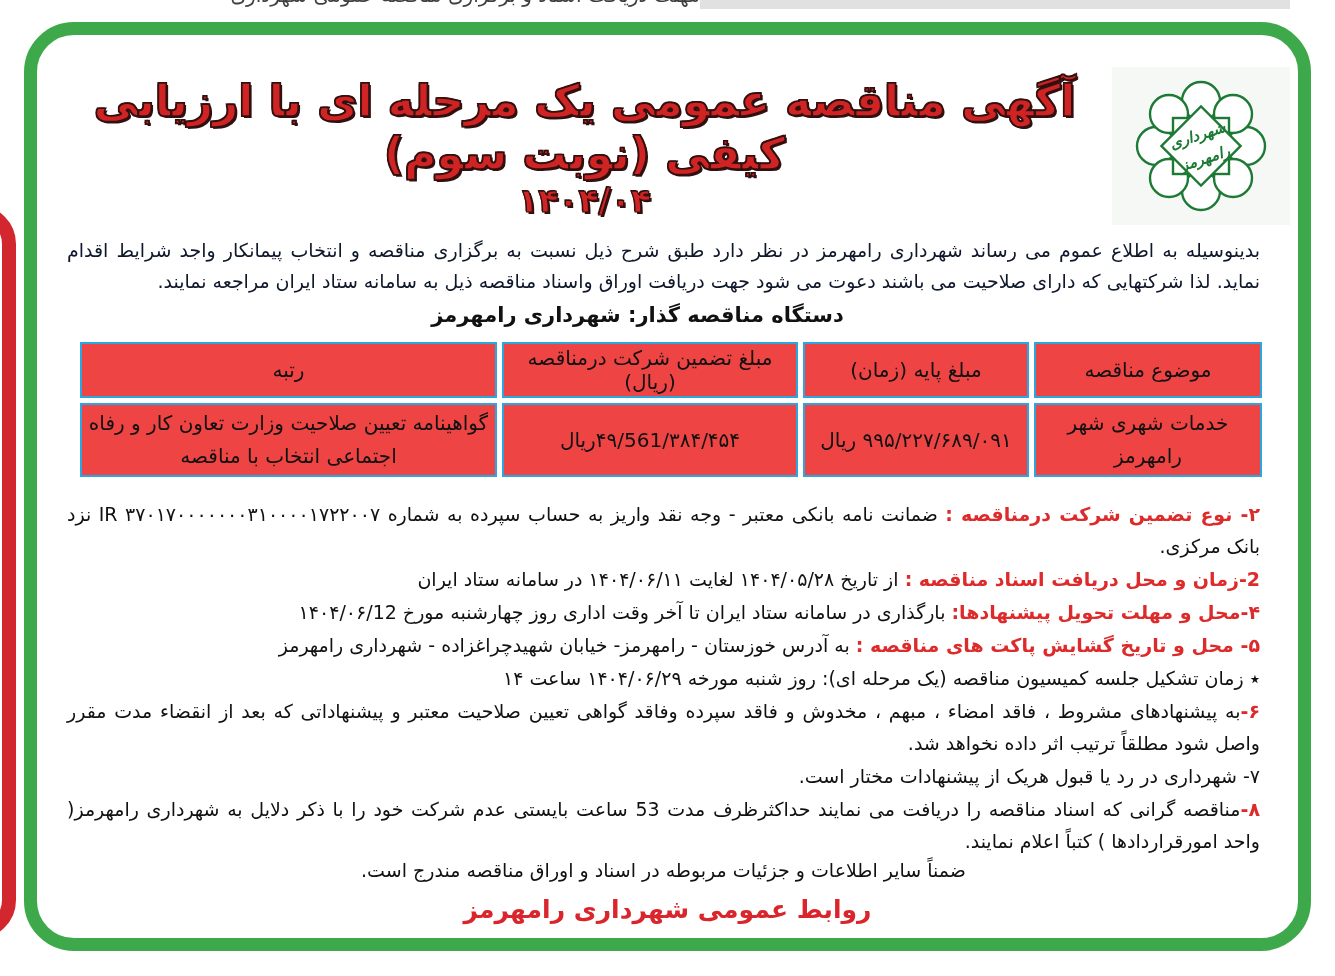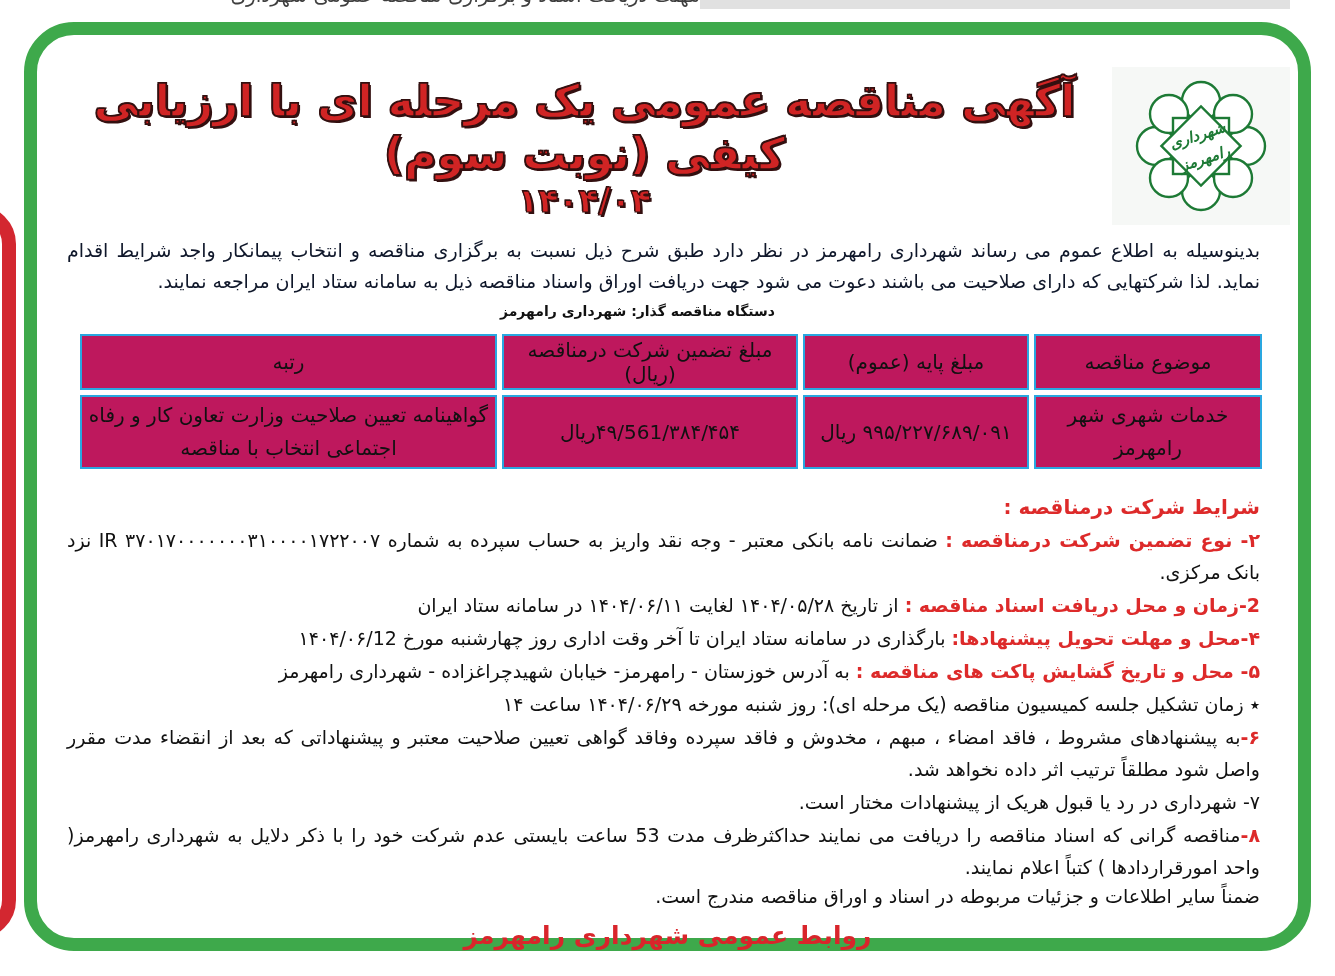--- a/index.html
+++ b/index.html
@@ -36,36 +36,36 @@
     text-align:center;
   }
   .title-date{
     margin-top:0;font-size:33px;font-weight:900;color:#d02424;
     -webkit-text-stroke:1.2px #331010;
     text-shadow:2px 2px 0 #331010,-1px -1px 0 #331010;
   }
   
   .intro{direction:rtl;text-align:justify;font-size:19px;line-height:31px;color:#0f172a;
     margin:10px 38px 0 30px;}
-  .agency-line{direction:rtl;text-align:center;font-size:14px;font-weight:bold;color:#111;
+  .agency-line{direction:rtl;text-align:center;font-size:21px;font-weight:bold;color:#111;
     margin-top:6px;padding-right:60px;}
   
   table.tender{direction:rtl;border-collapse:separate;border-spacing:5px;table-layout:fixed;
     margin:10px 30px 0 38px;width:1192px;}
-  table.tender td,table.tender th{border:2px solid #2aa7e0;background:#be185d;color:#111;
+  table.tender td,table.tender th{border:2px solid #2aa7e0;background:#ef4444;color:#111;
     font-size:20px;font-weight:normal;text-align:center;vertical-align:middle;padding:2px 6px;}
   table.tender th{height:42px;}
   table.tender td{height:64px;line-height:1.65;}
   
   .conds{direction:rtl;margin:16px 38px 0 30px;color:#111;}
   .cond{font-size:19px;line-height:32px;text-align:justify;margin-bottom:1px;}
   .cond .red{color:#dd2a2a;font-weight:bold;}
   .cond .bold{font-weight:bold;}
   .cond-heading{font-size:20px;font-weight:bold;color:#dd2a2a;line-height:34px;}
-  .closing-line{direction:rtl;font-size:19px;color:#111;margin-top:2px;}
+  .closing-line{direction:rtl;text-align:center;font-size:19px;color:#111;margin-top:2px;}
   
   .footer-line{direction:rtl;text-align:center;font-size:25px;font-weight:bold;color:#d9252b;
     margin-top:14px;}
   .iban{unicode-bidi:embed;}
 </style>
 </head>
 <body>
 
 <div class="top-clip">
   <span>مهلت دریافت اسناد و برگزاری مناقصه عمومی شهرداری</span>
@@ -122,35 +122,34 @@
     <table class="tender">
       <colgroup>
           <col style="width:228px">
           <col style="width:226px">
           <col style="width:296px">
           <col>
         </colgroup>
       <tbody>
           <tr>
         <th>موضوع مناقصه</th>
-        <th>مبلغ پایه (عموم)</th>
+        <th>مبلغ پایه (زمان)</th>
         <th>مبلغ تضمین شرکت درمناقصه (ریال)</th>
         <th>رتبه</th>
       </tr>
       <tr>
         <td>خدمات شهری شهر رامهرمز</td>
         <td>۹۹۵/۲۲۷/۶۸۹/۰۹۱ ریال</td>
         <td>۴۹/561/۳۸۴/۴۵۴ریال</td>
         <td>گواهینامه تعیین صلاحیت وزارت تعاون کار و رفاه اجتماعی انتخاب با مناقصه</td>
       </tr>
     </tbody>
       </table>
 
     <div class="conds">
-      <div class="cond-heading">شرایط شرکت درمناقصه :</div>
 
 
       <div class="cond">
         <span class="red">۲- نوع تضمین شرکت درمناقصه :</span><span> ضمانت نامه بانکی معتبر - وجه نقد واریز به حساب سپرده به شماره </span><span class="iban" dir="ltr">IR ۳۷۰۱۷۰۰۰۰۰۰۰۳۱۰۰۰۰۱۷۲۲۰۰۷</span><span> نزد بانک مرکزی.</span>
       </div>
 
       <div class="cond">
         <span class="red">2-زمان و محل دریافت اسناد مناقصه :</span><span> از تاریخ ۱۴۰۴/۰۵/۲۸ لغایت ۱۴۰۴/۰۶/۱۱ در سامانه ستاد ایران</span>
       </div>
 

